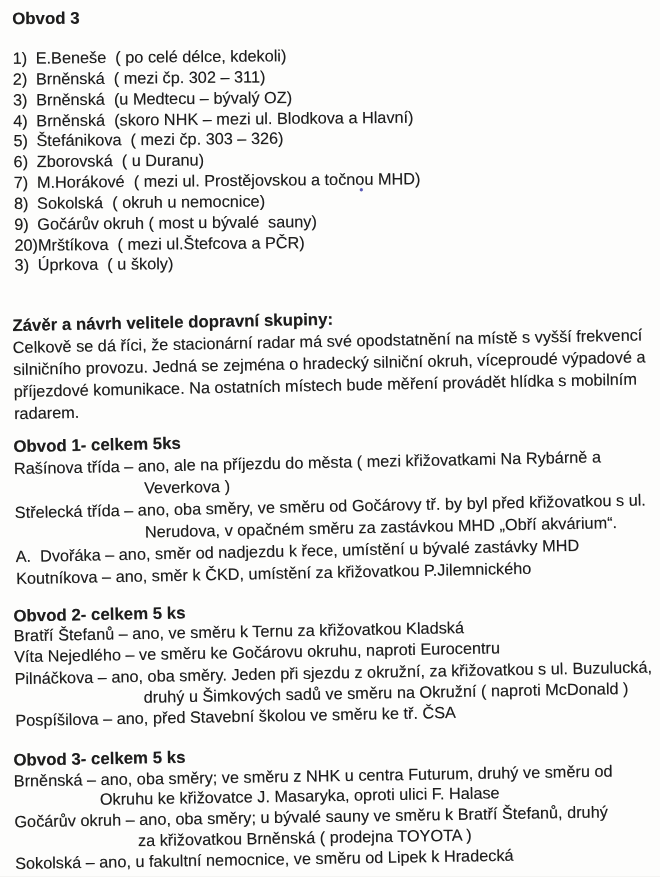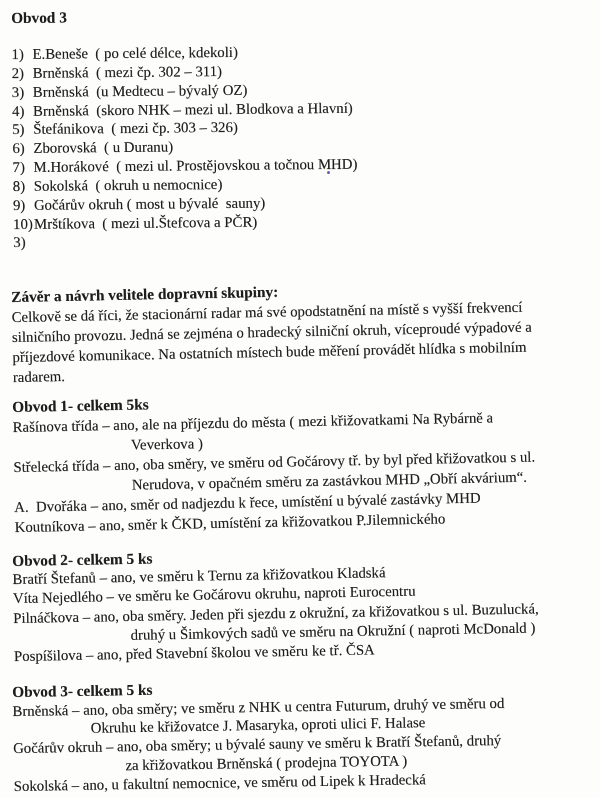--- a/index.html
+++ b/index.html
@@ -7,21 +7,21 @@
     padding: 0;
     background: #e8e8e6;
   }
   .page {
     position: relative;
     width: 600px;
     height: 797px;
     margin: 0 auto;
     background: #fdfdfc;
     overflow: hidden;
-    font-family: Liberation Serif, serif;
+    font-family: Liberation Sans, sans-serif;
     color: #1d1d1d;
     text-shadow: 0.2px 0.2px 0.5px rgba(30,30,30,0.45);
   }
   .blk {
     position: absolute;
     transform-origin: 0 0;
     font-size: 14.8px;
   }
   .line, .row .num, .row .txt, .h {
     white-space: pre;
@@ -112,26 +112,27 @@
           <span class="num">8)</span>
           <span class="txt">Sokolská  ( okruh u nemocnice)</span>
         </div>
 
         <div class="row">
           <span class="num">9)</span>
           <span class="txt">Gočárův okruh ( most u bývalé  sauny)</span>
         </div>
 
         <div class="row">
-          <span class="num">10)</span>
+          <span class="num">20)</span>
           <span class="txt">Mrštíkova  ( mezi ul.Štefcova a PČR)</span>
         </div>
 
         <div class="row">
           <span class="num">3)</span>
+          <span class="txt">Úprkova  ( u školy)</span>
         </div>
       </div>
   </section>
 
   <section class="blk blk-b">
     <div class="h">Závěr a návrh velitele dopravní skupiny:</div>
     <div>
 
         <div class="line">Celkově se dá říci, že stacionární radar má své opodstatnění na místě s vyšší frekvencí</div>
 

